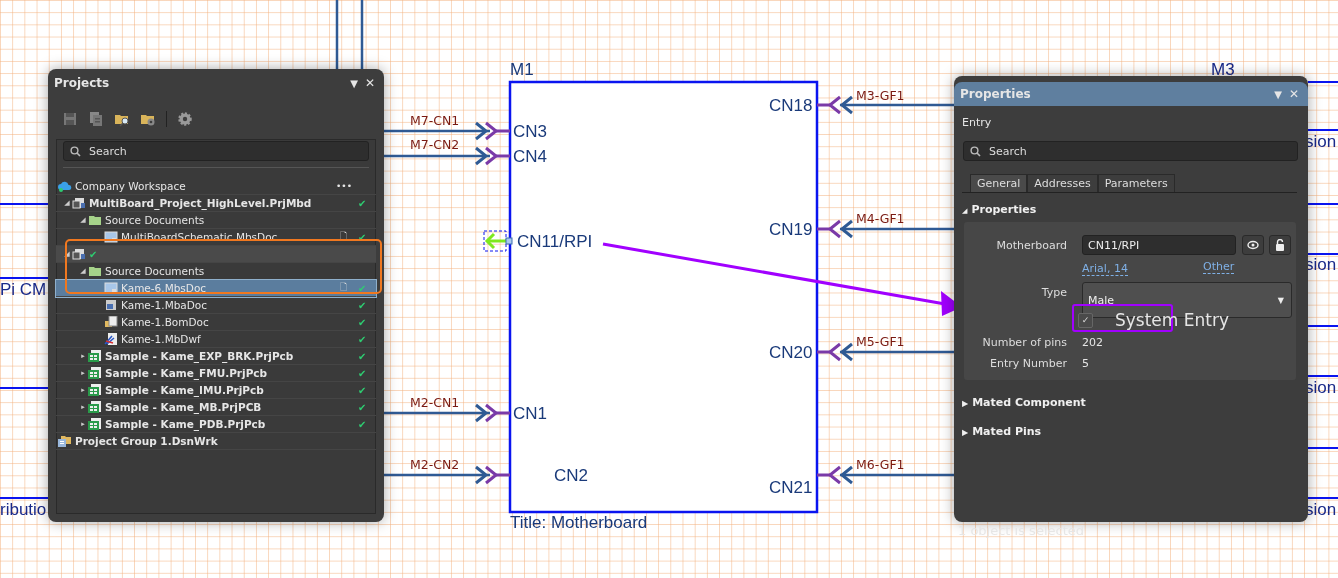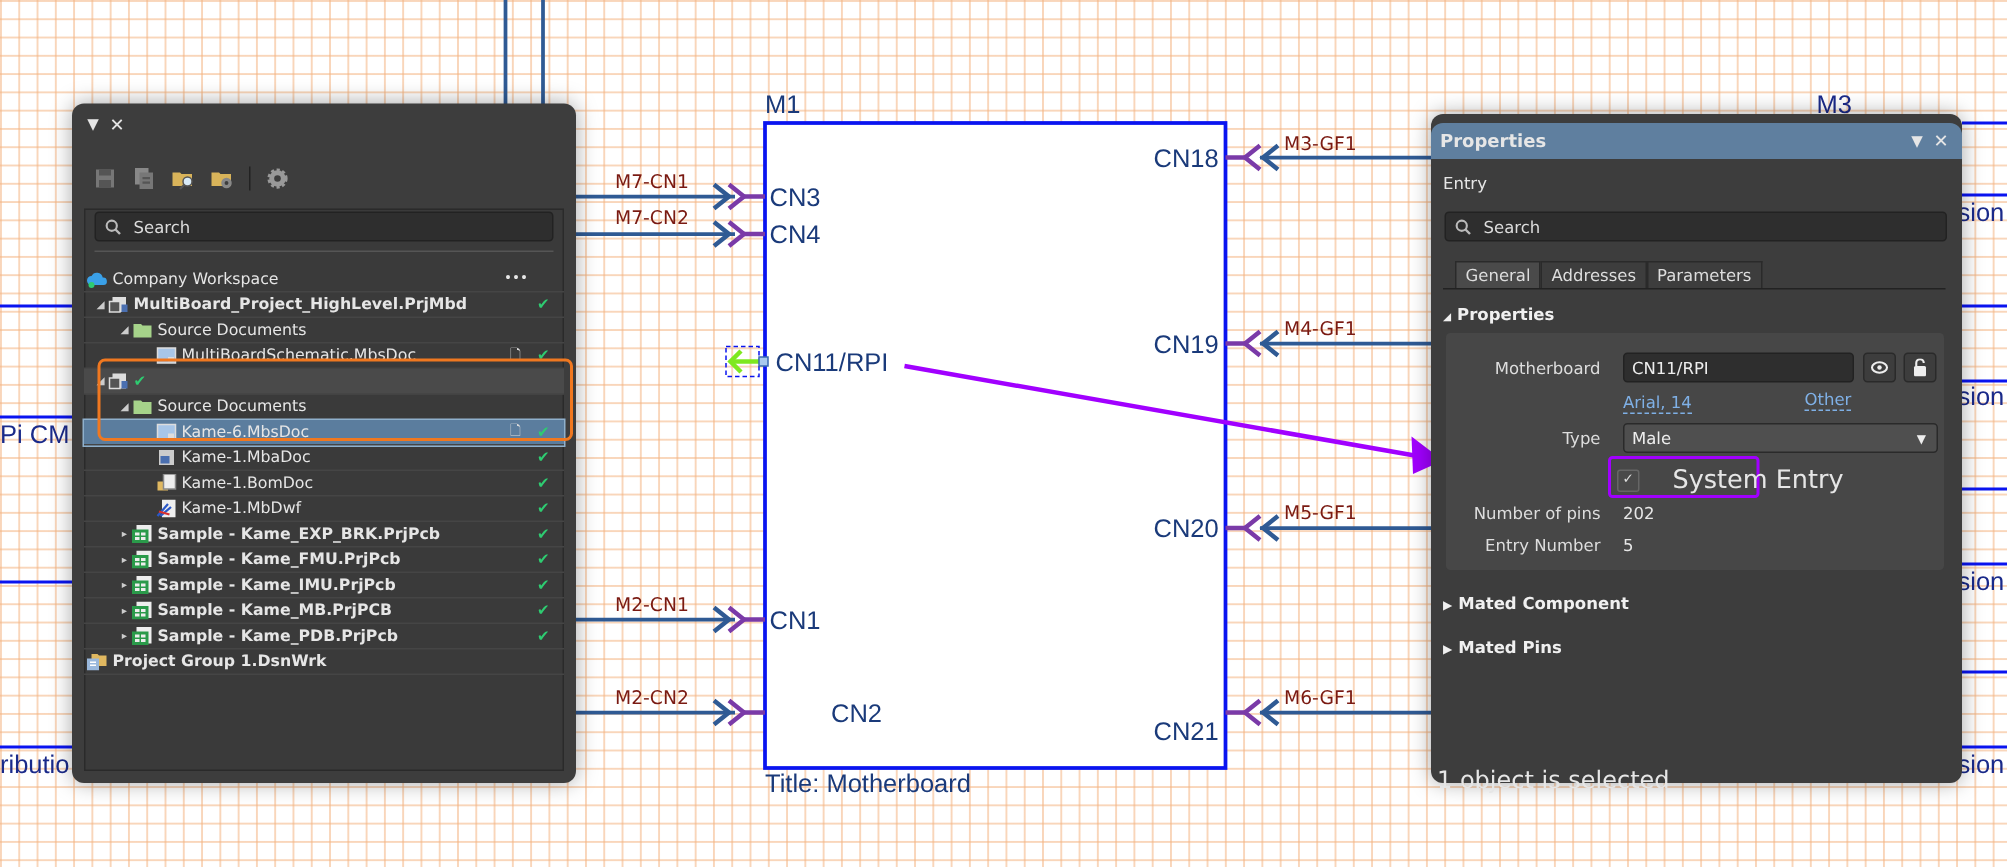--- a/index.html
+++ b/index.html
@@ -37,21 +37,21 @@
   
   .tabs{position:absolute;left:16px;top:98px;display:flex;}
   .tab{padding:2px 6px;border:1px solid #2a2a2a;border-bottom:none;font-size:11px;background:#3d3d3d;color:#ddd;cursor:pointer;}
   .tab.active{background:#4a4a4a;}
   .section-head{position:absolute;font-weight:bold;font-size:11px;color:#f0f0f0;}
   .prop-box{position:absolute;left:10px;top:146px;width:332px;height:158px;background:#474747;border-radius:3px;}
   .plabel{position:absolute;text-align:right;font-size:11px;color:#ddd;width:105px;}
   .field{position:absolute;height:20px;background:#2e2e2e;border:1px solid #222;border-radius:3px;box-sizing:border-box;display:flex;align-items:center;padding-left:5px;font-size:11px;color:#eee;}
   .iconbtn{position:absolute;width:22px;height:20px;border:1px solid #2a2a2a;border-radius:3px;background:#3d3d3d;box-sizing:border-box;display:flex;align-items:center;justify-content:center;color:#eee;font-size:11px;cursor:pointer;}
   .link{position:absolute;color:#7fb0e6;font-size:11px;border-bottom:1px dashed #7fb0e6;cursor:pointer;}
-  .dropdown{position:absolute;height:20px;background:#4f4f4f;border:1px solid #2a2a2a;border-radius:3px;box-sizing:border-box;display:flex;align-items:center;padding-left:5px;font-size:11px;color:#eee;cursor:pointer;}
+  .dropdown{position:absolute;height:36px;background:#4f4f4f;border:1px solid #2a2a2a;border-radius:3px;box-sizing:border-box;display:flex;align-items:center;padding-left:5px;font-size:11px;color:#eee;cursor:pointer;}
   .dropdown .caret{position:absolute;right:7px;font-size:8px;}
 </style>
 </head>
 <body>
 
 <div class="abs" style="left:0;top:0;width:1338px;height:578px;">
   <svg class="abs" style="left:0;top:0" width="1338" height="578">
 
     <line x1="337" y1="0" x2="337" y2="70" stroke="#2f5a94" stroke-width="2.5"></line>
     <line x1="362" y1="0" x2="362" y2="70" stroke="#2f5a94" stroke-width="2.5"></line>
@@ -163,20 +163,21 @@
   <div class="sheet-edge-text" style="left:0px;top:280px;">Pi CM</div>
   <div class="sheet-edge-text" style="left:0px;top:500px;">ributio</div>
   <div class="sheet-edge-text" style="left:1305px;top:132px;">sion</div>
   <div class="sheet-edge-text" style="left:1305px;top:255px;">sion</div>
   <div class="sheet-edge-text" style="left:1305px;top:378px;">sion</div>
   <div class="sheet-edge-text" style="left:1305px;top:500px;">sion</div>
 </div>
 
 <div class="panel" style="left:48px;top:69px;width:336px;height:453px;">
   <div class="panel-title">
+    <span class="t">Projects</span>
     <span class="ctl">▼</span>
     <span class="ctl" style="font-size:12px;">✕</span>
   </div>
   <div class="toolbar">
     <svg class="tb-ico" viewBox="0 0 16 16">
         <rect x="2" y="2" width="12" height="12" fill="#777"></rect>
         <rect x="4" y="2" width="8" height="4" fill="#555"></rect>
         <rect x="4" y="9" width="8" height="5" fill="#555"></rect>
       </svg>
     <svg class="tb-ico" viewBox="0 0 16 16">
@@ -462,14 +463,14 @@
   <div class="plabel" style="left:8px;top:281px;">Entry Number</div>
   <div class="abs" style="left:128px;top:281px;font-size:11px;">5</div>
 
   <div class="section-head" style="left:8px;top:320px;">
     <span style="font-size:8px;margin-right:4px;">▶</span><span>Mated Component</span>
   </div>
   <div class="section-head" style="left:8px;top:349px;">
     <span style="font-size:8px;margin-right:4px;">▶</span><span>Mated Pins</span>
   </div>
 
-  <div class="abs" style="left:4px;top:434px;font-size:16px;">1 object is selected</div>
+  <div class="abs" style="left:4px;top:447px;font-size:13px;">1 object is selected</div>
 </div>
 
 </body></html>

